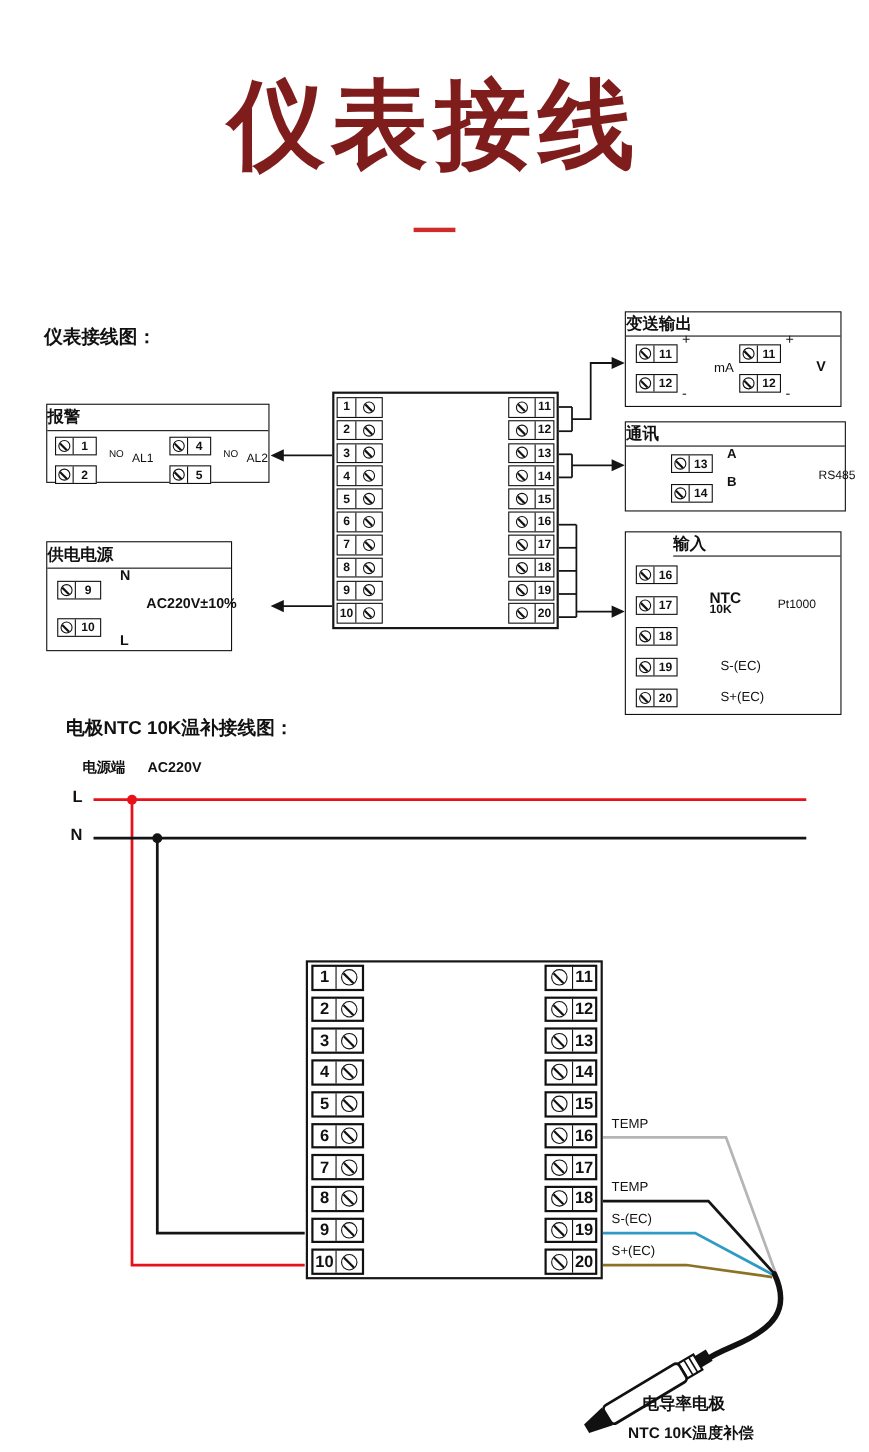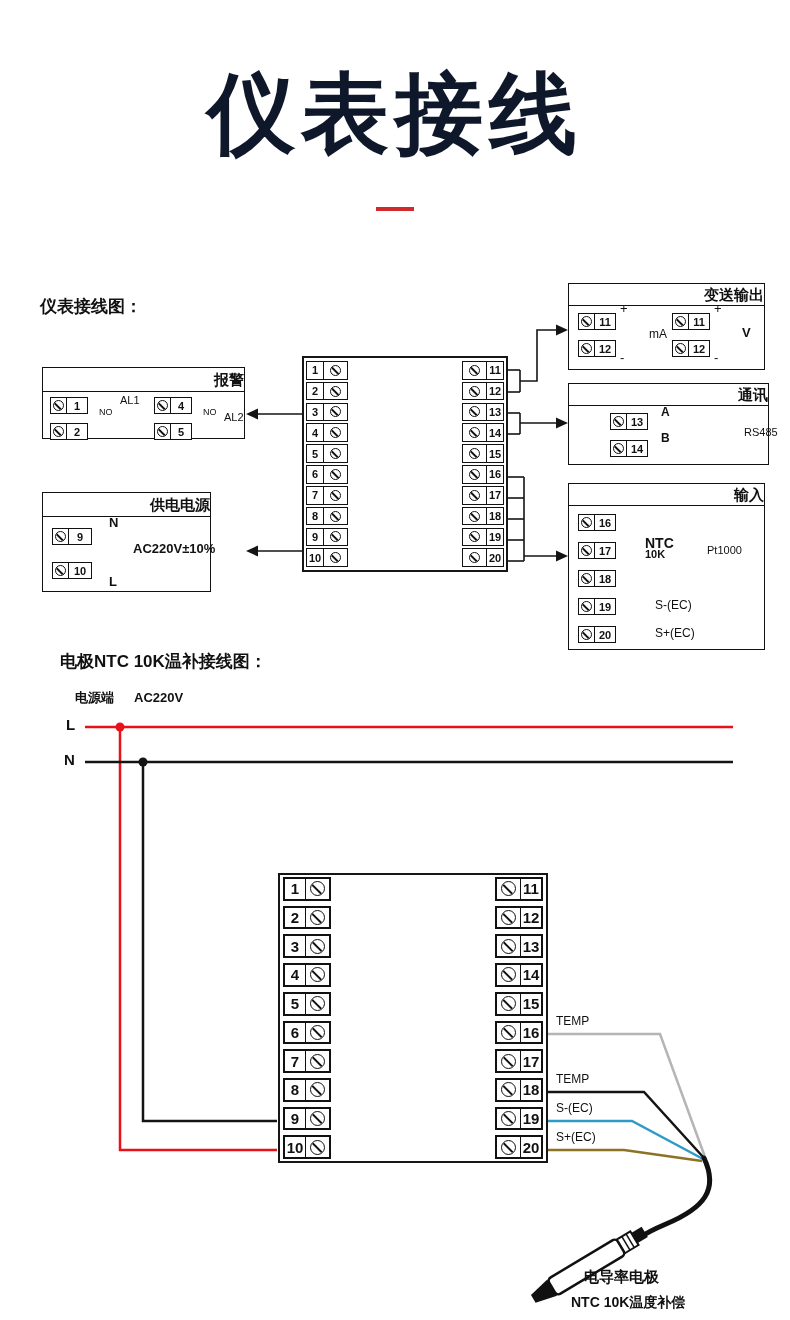--- a/index.html
+++ b/index.html
@@ -2,31 +2,31 @@
 <html><head>
 <meta charset="utf-8">
 <style>
   *{margin:0;padding:0;box-sizing:border-box;}
   html,body{background:#fff;}
   body{width:790px;height:1320px;position:relative;overflow:hidden;
        font-family:"Liberation Sans", sans-serif;color:#111;}
   .page{position:relative;width:790px;height:1320px;background:#fff;}
 
   .title{position:absolute;top:66px;left:0;width:100%;text-align:center;
-         font-size:88px;font-weight:900;letter-spacing:6px;color:#0f172a;line-height:1.1;}
+         font-size:88px;font-weight:900;letter-spacing:6px;color:#7f1d1d;line-height:1.1;}
   .title-dash{position:absolute;top:207px;left:50%;transform:translateX(-50%);
               width:38px;height:4px;background:#d02a2a;}
 
   .sec-label{position:absolute;font-size:17px;font-weight:bold;color:#111;white-space:nowrap;}
 
   svg.wires{position:absolute;left:0;top:0;pointer-events:none;}
 
   
   .fbox{position:absolute;border:1.5px solid #111;background:#fff;}
-  .fbox-title{text-align:right;font-weight:bold;font-size:15px;border-bottom:1.5px solid #111;}
+  .fbox-title{text-align:left;font-weight:bold;font-size:15px;border-bottom:1.5px solid #111;}
   .th24{height:24px;line-height:23px;}
   .th22{height:22px;line-height:21px;}
 
   
   .screw{display:inline-block;border:1.5px solid #111;border-radius:50%;position:relative;overflow:hidden;background:#fff;}
   .s11{width:11px;height:11px;}
   .s15{width:15px;height:15px;}
   .screw::after{content:"";position:absolute;left:-4px;right:-4px;top:50%;height:1.5px;background:#111;transform:rotate(45deg);}
 
   
@@ -336,21 +336,21 @@
       </span>
     <span class="nmS">4</span>
   </div>
   <div class="termS" style="left:154px;top:423px;">
     <span class="swS">
         <i class="screw s11"></i>
       </span>
     <span class="nmS">5</span>
   </div>
   <span class="lb" style="left:99px;top:407px;font-size:9px;">NO</span>
-  <span class="lb" style="left:120px;top:394px;font-size:11px;">AL1</span>
+  <span class="lb" style="left:120px;top:411px;font-size:11px;">AL1</span>
   <span class="lb" style="left:203px;top:407px;font-size:9px;">NO</span>
   <span class="lb" style="left:224px;top:411px;font-size:11px;">AL2</span>
 
   <div class="fbox" style="left:42px;top:492px;width:169px;height:100px;">
     <div class="fbox-title th24">供电电源</div>
   </div>
   <div class="termS" style="left:52px;top:528px;width:40px;">
     <span class="swS">
         <i class="screw s11"></i>
       </span>
@@ -412,21 +412,21 @@
   <div class="termS" style="left:610px;top:440px;">
     <span class="swS">
         <i class="screw s11"></i>
       </span>
     <span class="nmS">14</span>
   </div>
   <span class="lb b" style="left:661px;top:406px;font-size:12px;">A</span>
   <span class="lb b" style="left:661px;top:432px;font-size:12px;">B</span>
   <span class="lb" style="left:696px;top:426px;font-size:11px;padding-left:48px;">RS485</span>
 
-  <div class="fbox" style="left:568px;top:483px;width:197px;height:167px;">
+  <div class="fbox" style="left:568px;top:483px;width:197px;height:167px;padding-left:43px;">
     <div class="fbox-title th22">输入</div>
   </div>
   <div class="termS" style="left:578px;top:514px;">
     <span class="swS">
         <i class="screw s11"></i>
       </span>
     <span class="nmS">16</span>
   </div>
   <div class="termS" style="left:578px;top:542px;">
     <span class="swS">

